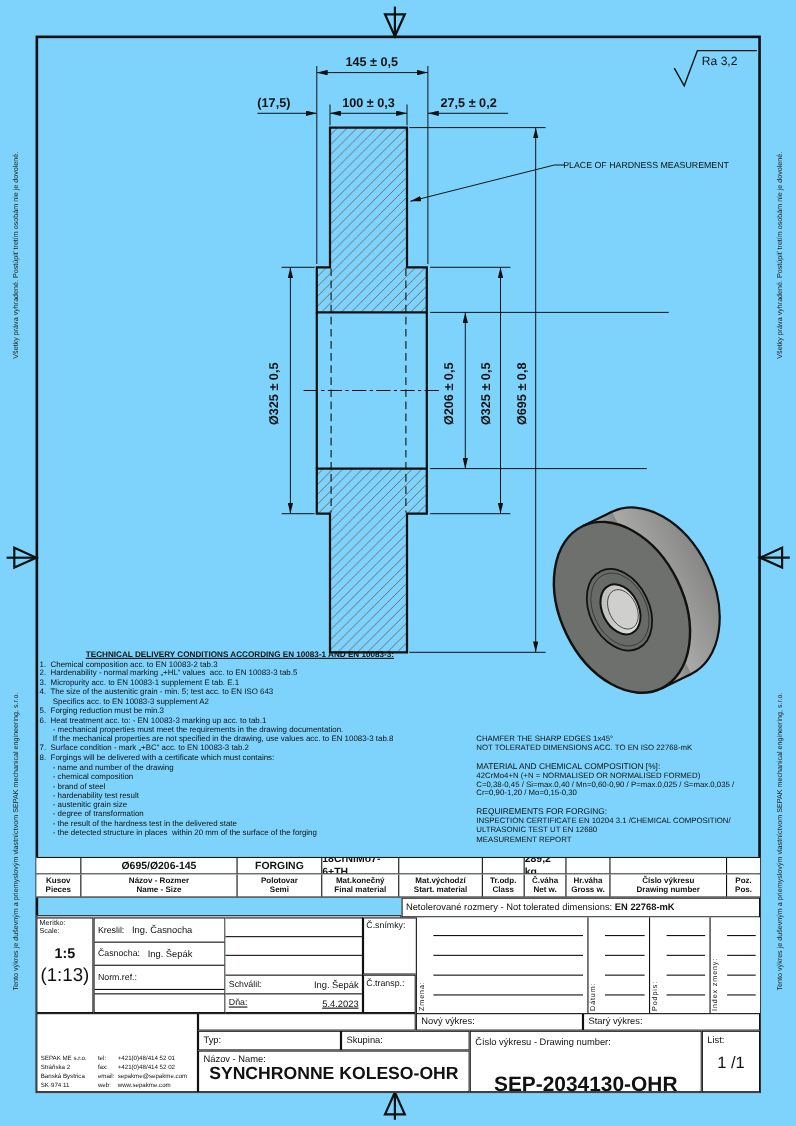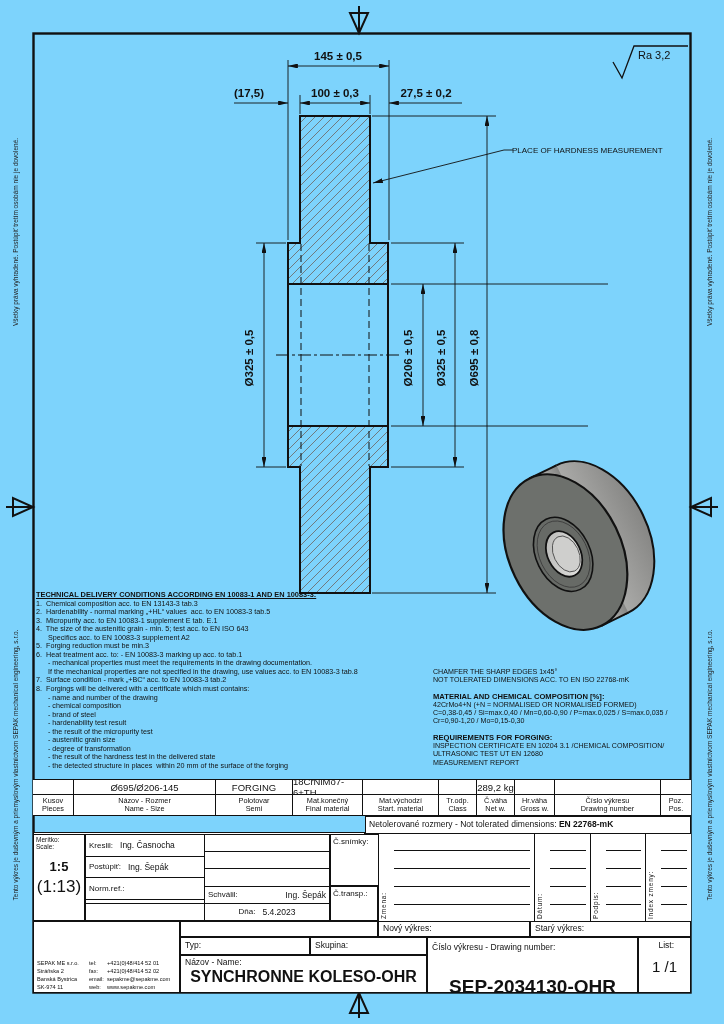--- a/index.html
+++ b/index.html
@@ -9,32 +9,32 @@
   .cell{position:absolute;box-sizing:border-box;border:1px solid #111;background:#fff;}
   .lbl{font-size:8.5px;}
   svg text{font-family:"Liberation Sans",sans-serif;}
 
   
   .vtext{position:absolute;transform:translate(-50%,-50%) rotate(-90deg);white-space:nowrap;
          font-size:6.5px;color:#222;}
 
   
   #tech{position:absolute;left:36px;top:591px;width:392px;font-size:7.2px;line-height:8.55px;}
-  #tech .tc-title{font-size:7.4px;font-weight:bold;text-decoration:underline;}
+  #tech .tc-title{font-size:7.4px;font-weight:bold;text-decoration:underline;padding-left:42px;}
   #tech .tc-line{white-space:pre;}
 
   
   #notes{position:absolute;left:433px;top:668px;width:256px;font-size:7.1px;line-height:8.3px;}
-  #notes .nt-head{font-weight:bold;font-size:7.6px;margin-top:8px;}
+  #notes .nt-head{font-weight:normal;font-size:7.6px;margin-top:8px;}
 
   
   .pt-row{position:absolute;left:33px;width:658px;display:flex;box-sizing:border-box;
           border-bottom:1.5px solid #111;background:#fff;}
   .pt-row>*{box-sizing:border-box;border-left:1px solid #111;flex:none;display:flex;
-            flex-direction:column;align-items:center;justify-content:center;overflow:hidden;}
+            flex-direction:column;align-items:center;justify-content:center;overflow:hidden;font-weight:bold;}
   .pt-row>*:first-child{border-left:none;}
   .pt-row>*:nth-child(1){width:40px}.pt-row>*:nth-child(2){width:142px}
   .pt-row>*:nth-child(3){width:77px}.pt-row>*:nth-child(4){width:70px}
   .pt-row>*:nth-child(5){width:76px}.pt-row>*:nth-child(6){width:38px}
   .pt-row>*:nth-child(7){width:38px}.pt-row>*:nth-child(8){width:40px}
   .pt-row>*:nth-child(9){width:106px}.pt-row>*:nth-child(10){width:31px}
   #pt-values{top:779px;height:16px;border-top:1px solid #111;font-size:9.5px;}
   #pt-headers{top:795px;height:21px;font-size:7.3px;line-height:8px;text-align:center;}
 
   
@@ -166,36 +166,35 @@
 
   <div class="vtext" style="left:15px;top:232px;">Všetky práva vyhradené. Postúpiť tretím osobám nie je dovolené.</div>
   <div class="vtext" style="left:15px;top:765px;">Tento výkres je duševným a priemyslovým vlastníctvom SEPAK mechanical engineering, s.r.o.</div>
   <div class="vtext" style="left:709px;top:232px;">Všetky práva vyhradené. Postúpiť tretím osobám nie je dovolené.</div>
   <div class="vtext" style="left:709px;top:765px;">Tento výkres je duševným a priemyslovým vlastníctvom SEPAK mechanical engineering, s.r.o.</div>
 
   <div id="tech">
     <div class="tc-title">TECHNICAL DELIVERY CONDITIONS ACCORDING EN 10083-1 AND EN 10083-3:</div>
     <div>
 
-    <div class="tc-line">1.  Chemical composition acc. to EN 13143-3 tab.3</div>
+    <div class="tc-line">1.  Chemical composition acc. to EN 10083-2 tab.3</div>
         <div class="tc-line">2.  Hardenability - normal marking „+HL“ values  acc. to EN 10083-3 tab.5</div>
         <div class="tc-line">3.  Micropurity acc. to EN 10083-1 supplement E tab. E.1</div>
         <div class="tc-line">4.  The size of the austenitic grain - min. 5; test acc. to EN ISO 643</div>
         <div class="tc-line">      Specifics acc. to EN 10083-3 supplement A2</div>
         <div class="tc-line">5.  Forging reduction must be min.3</div>
         <div class="tc-line">6.  Heat treatment acc. to: - EN 10083-3 marking up acc. to tab.1</div>
         <div class="tc-line">      - mechanical properties must meet the requirements in the drawing documentation.</div>
         <div class="tc-line">      If the mechanical properties are not specified in the drawing, use values acc. to EN 10083-3 tab.8</div>
         <div class="tc-line">7.  Surface condition - mark „+BC“ acc. to EN 10083-3 tab.2</div>
         <div class="tc-line">8.  Forgings will be delivered with a certificate which must contains:</div>
         <div class="tc-line">      - name and number of the drawing</div>
         <div class="tc-line">      - chemical composition</div>
         <div class="tc-line">      - brand of steel</div>
         <div class="tc-line">      - hardenability test result</div>
-        <div class="tc-line">      - the result of the micropurity test</div>
         <div class="tc-line">      - austenitic grain size</div>
         <div class="tc-line">      - degree of transformation</div>
         <div class="tc-line">      - the result of the hardness test in the delivered state</div>
         <div class="tc-line">      - the detected structure in places  within 20 mm of the surface of the forging</div>
       </div>
   </div>
 
   <div id="notes">
     <div>CHAMFER THE SHARP EDGES 1x45°</div>
     <div>NOT TOLERATED DIMENSIONS ACC. TO EN ISO 22768-mK</div>
@@ -289,21 +288,21 @@
     <div style="font-size:17px;margin-top:3px;">(1:13)</div>
   </div>
 
   <div class="ib-col" style="left:85px;top:834px;width:120px;height:87px;border:1px solid #111;">
 
   <div class="ib-row">
       <span>Kreslil:</span>
       <span class="ib-val">Ing. Časnocha</span>
     </div>
       <div class="ib-row">
-      <span>Postúpiť:</span>
+      <span>Časnocha:</span>
       <span class="ib-val">Ing. Šepák</span>
     </div>
       <div class="ib-row">
       <span>Norm.ref.:</span>
       <span class="ib-val"></span>
     </div>
       <div class="ib-row">
       <span>Výr.prejednal:</span>
       <span class="ib-val"></span>
     </div>
@@ -311,21 +310,21 @@
   <div class="cell" style="left:85px;top:903px;width:120px;height:18px;"></div>
 
   <div class="ib-col" style="left:205px;top:834px;width:125px;height:87px;border:1px solid #111;border-left:none;">
     <div class="ib-row"></div>
     <div class="ib-row"></div>
     <div class="ib-row"></div>
     <div class="ib-row" style="justify-content:space-between;">
       <span>Schválil:</span>
       <span class="ib-val">Ing. Šepák</span>
     </div>
-    <div class="ib-row" style="justify-content:center;">
+    <div class="ib-row" style="justify-content:space-between;text-decoration:underline;">
       <span>Dňa:</span>
       <span class="ib-val">5.4.2023</span>
     </div>
   </div>
 
   <div class="cell lbl" style="left:330px;top:834px;width:56px;height:52px;padding:2px;font-size:8px;">
     <span>Č.snímky:</span>
   </div>
   <div class="cell lbl" style="left:330px;top:886px;width:48px;height:35px;padding:2px;font-size:8px;">
     <span>Č.transp.:</span>
@@ -409,17 +408,17 @@
   </div>
   <div class="cell" style="left:180px;top:955px;width:247px;height:38px;">
     <div class="lbl" style="padding:1px 4px;">Názov - Name:</div>
     <div class="big" style="font-size:16px;text-align:center;white-space:nowrap;">SYNCHRONNE KOLESO-OHR</div>
   </div>
   <div class="cell" style="left:427px;top:937px;width:211px;height:56px;">
     <div class="lbl" style="padding:4px 4px;">Číslo výkresu - Drawing number:</div>
     <div class="big" style="font-size:19px;text-align:center;margin-top:20px;">SEP-2034130-OHR</div>
   </div>
   <div class="cell" style="left:638px;top:937px;width:53px;height:56px;">
-    <div class="lbl" style="padding:2px 16px;text-align:right;">List:</div>
+    <div class="lbl" style="padding:2px 4px;">List:</div>
     <div style="font-size:15px;text-align:center;margin-top:6px;">1 /1</div>
   </div>
 
 </div>
 
 </body></html>

